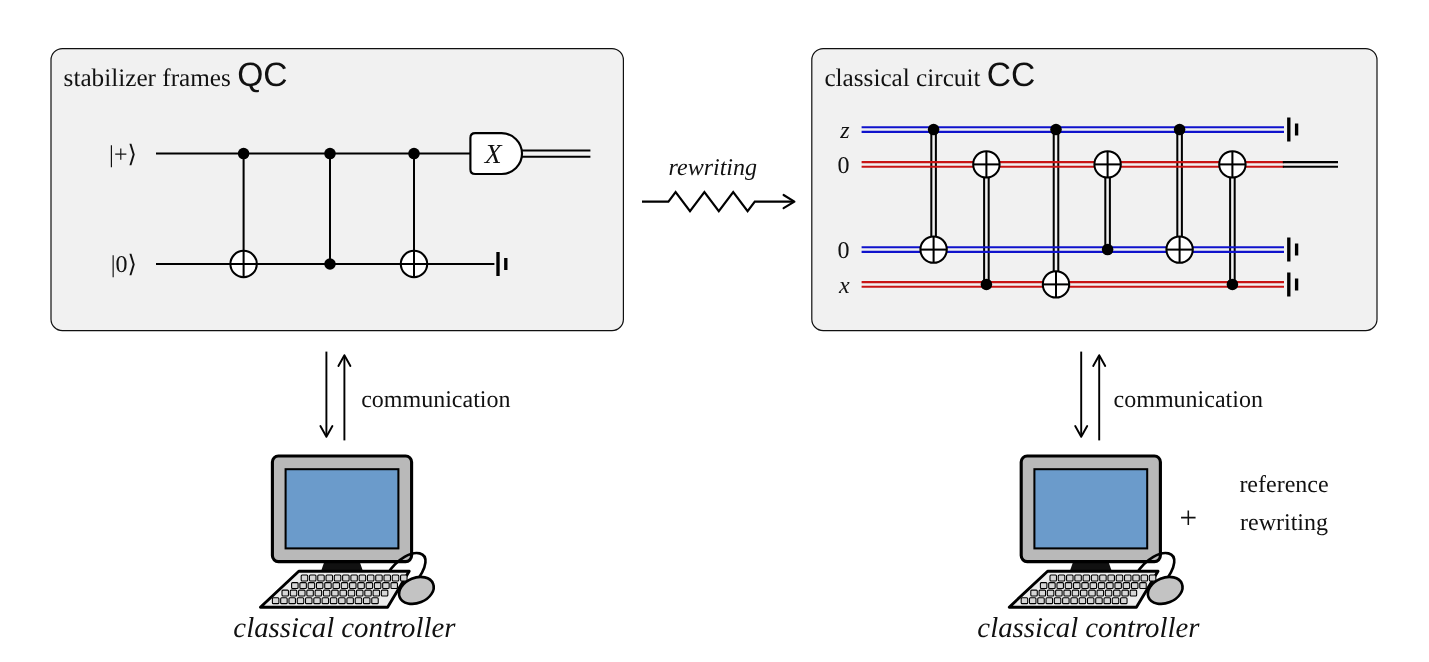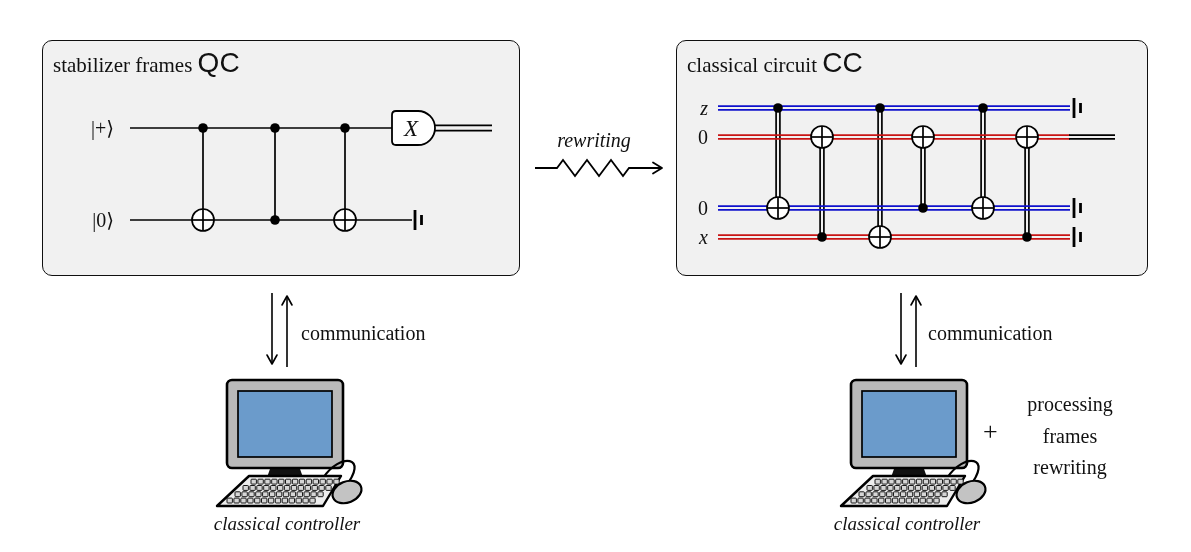--- a/index.html
+++ b/index.html
@@ -6,21 +6,21 @@
   .canvas{position:relative;width:1191px;height:552px;background:#ffffff;
           font-family:"Liberation Serif","DejaVu Serif",serif;color:#111;overflow:hidden;}
   .panel{position:absolute;background:#f1f1f1;border:1.6px solid #101010;border-radius:10px;box-sizing:border-box;z-index:0;}
   #box-left{left:42px;top:40px;width:478px;height:236px;}
   #box-right{left:676px;top:40px;width:472px;height:236px;}
   .panel-title{font-size:21px;padding:6px 0 0 10px;}
   .sf{font-family:"Liberation Sans","DejaVu Sans",sans-serif;font-size:28px;}
   svg#d{position:absolute;left:0;top:0;z-index:1;}
   .t{position:absolute;font-size:20px;white-space:nowrap;z-index:2;line-height:24px;}
   .ctr{transform:translateX(-50%);font-style:italic;}
-  .cap{font-size:19px;text-align:right;}
+  .cap{font-size:24px;text-align:right;}
   .plus{font-size:26px;line-height:30px;}
   .annot{position:absolute;left:1007px;top:389px;width:126px;text-align:center;
          font-size:20px;line-height:31.5px;z-index:2;}
   text{fill:#111;}
   .wl{font-family:"Liberation Serif","DejaVu Serif",serif;font-size:20px;}
   .it{font-style:italic;}
 </style>
 </head>
 <body>
 
@@ -308,18 +308,17 @@
 
   <div class="t" style="left:301px;top:321px">communication</div>
   <div class="t" style="left:928px;top:321px">communication</div>
 
   <div class="t ctr cap" style="left:287px;top:512px">classical controller</div>
   <div class="t ctr cap" style="left:907px;top:512px">classical controller</div>
 
   <div class="t plus" style="left:983px;top:417px">+</div>
 
   <div class="annot">
-    <div>processing</div>
-    <div>frames</div>
+    <div>reference</div>
     <div>rewriting</div>
   </div>
 
 </div>
 
 </body></html>

